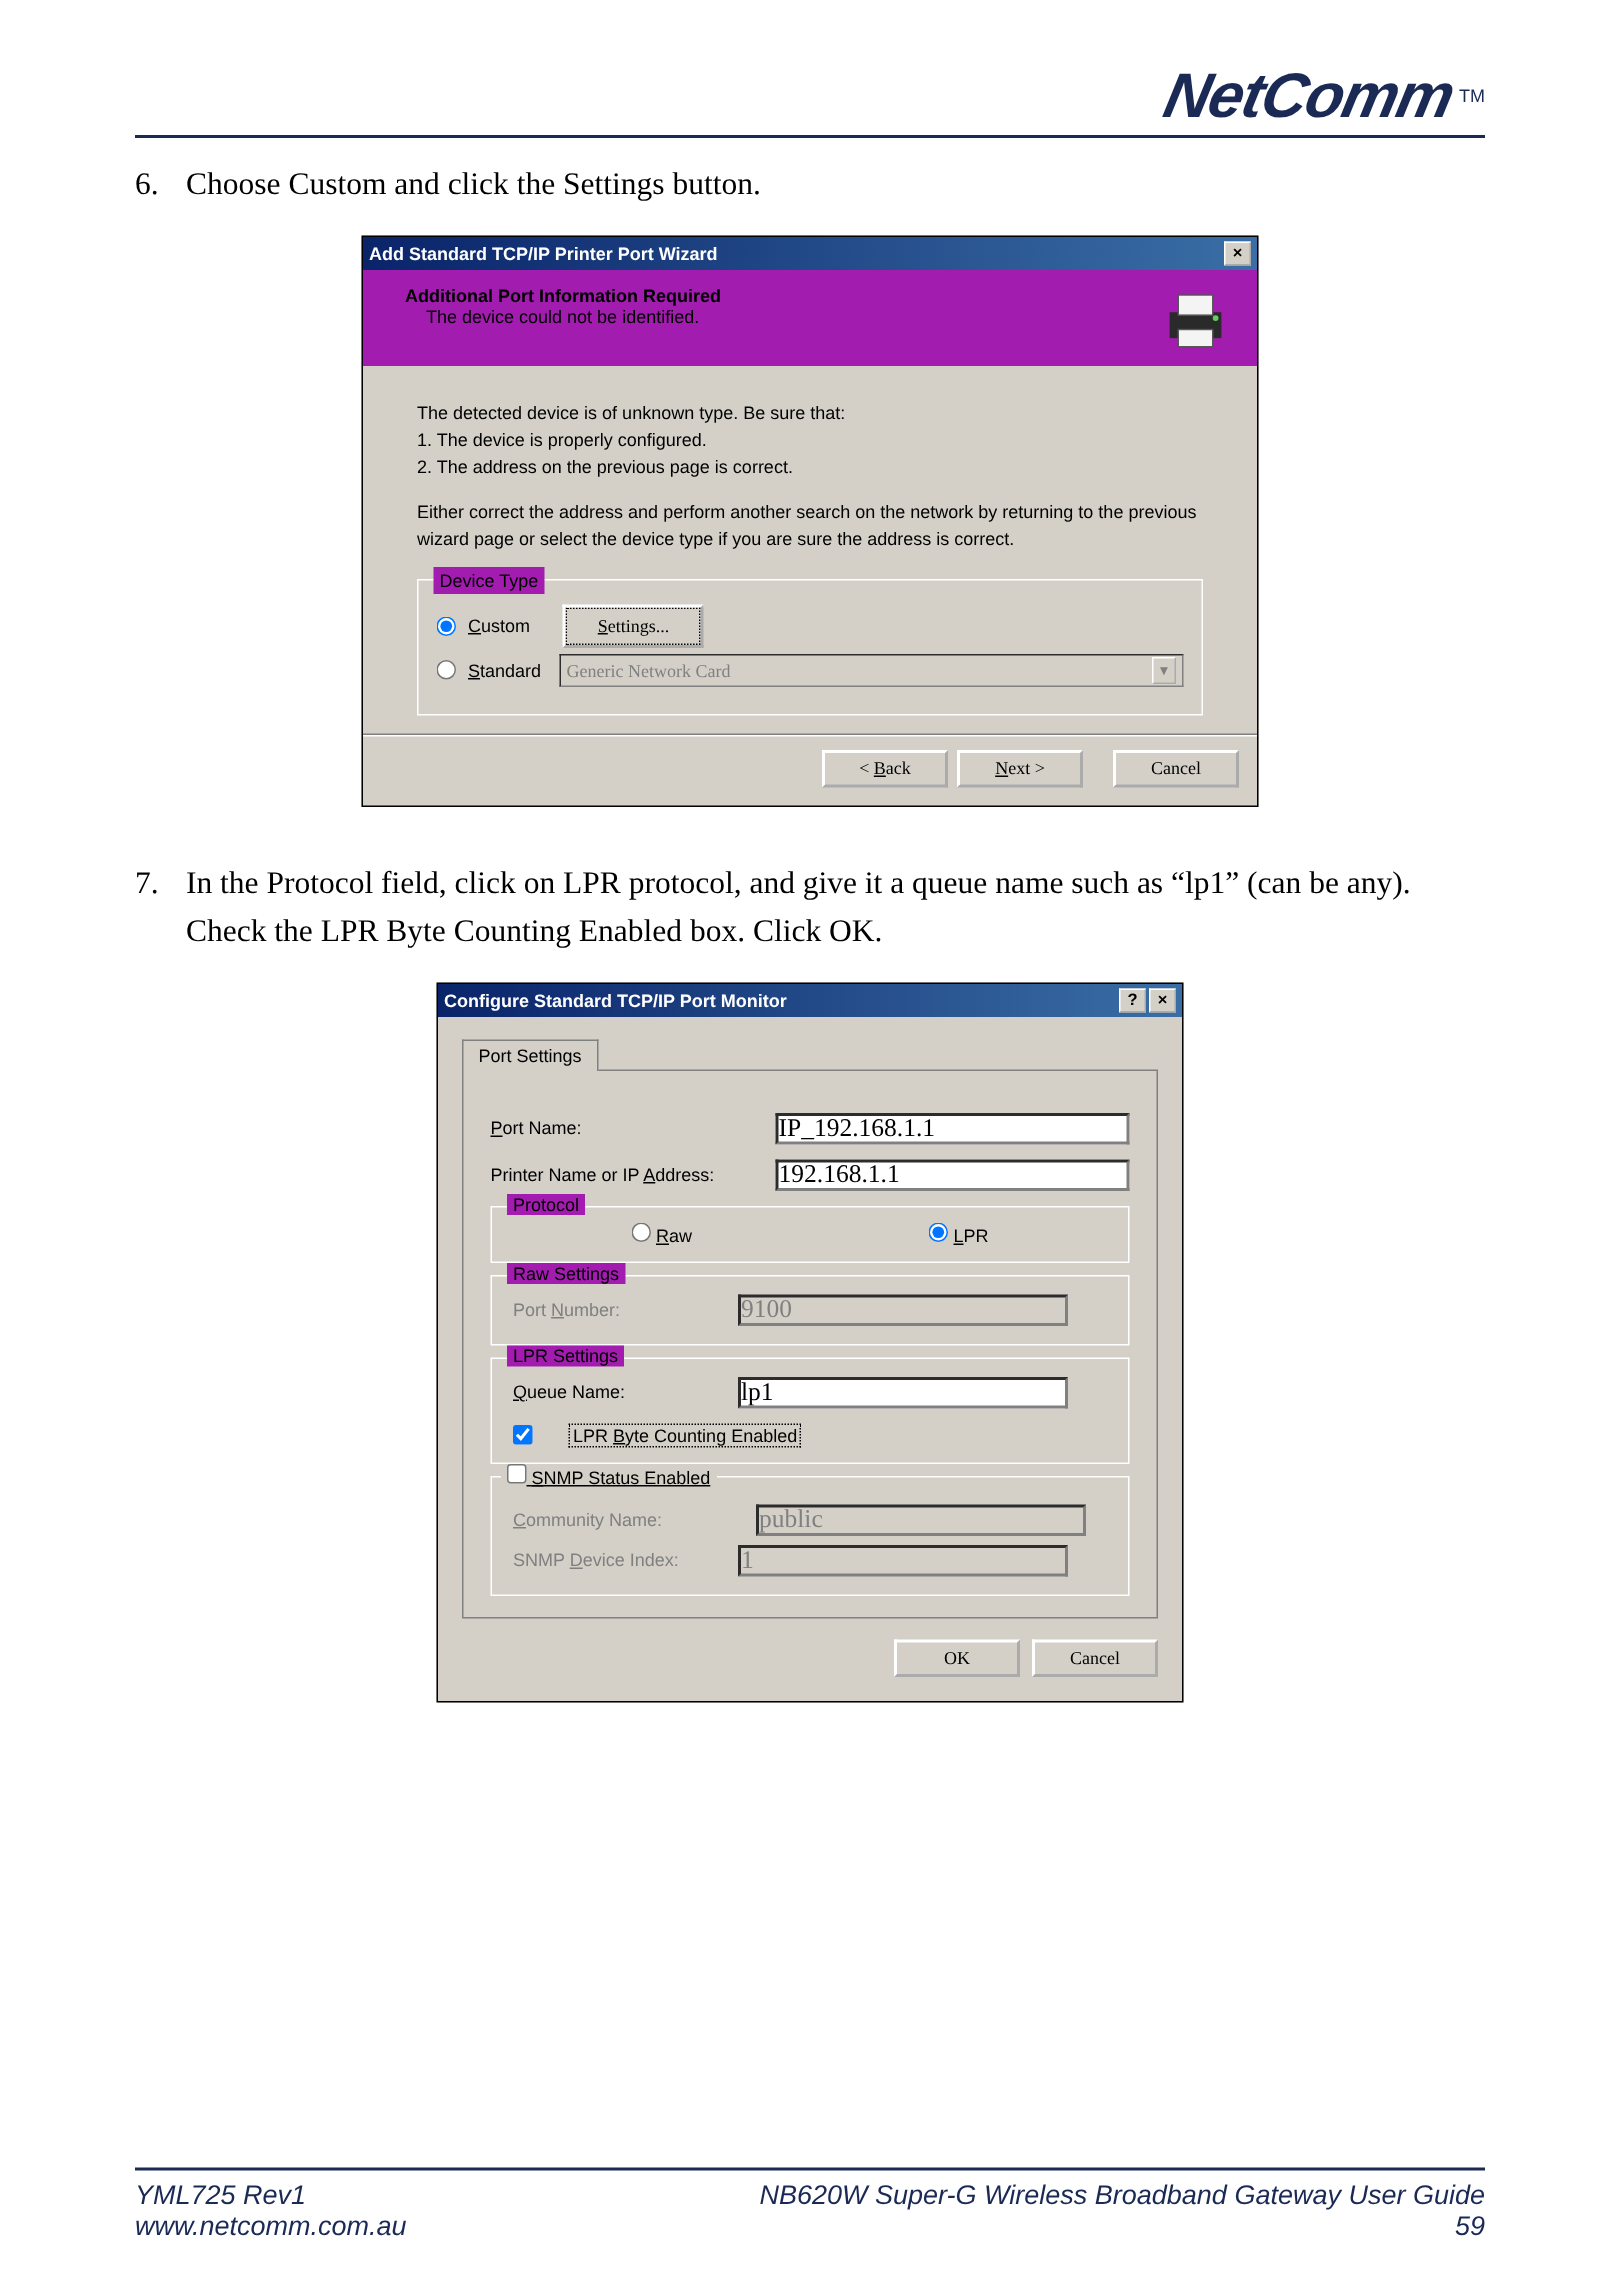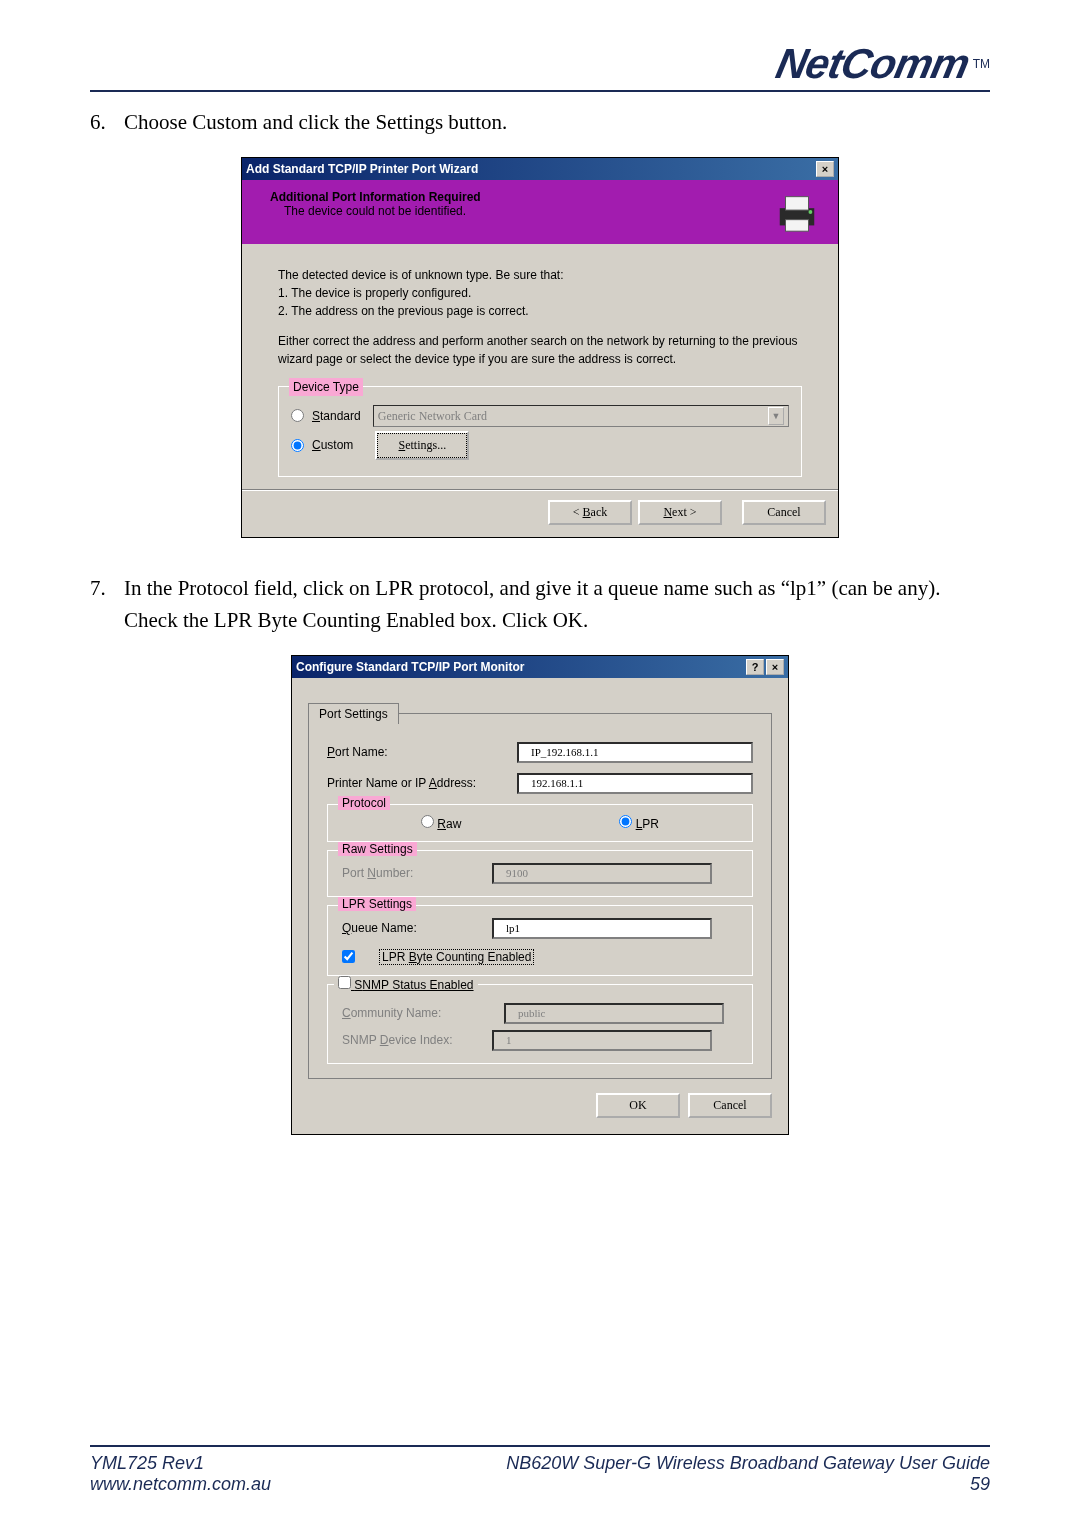--- a/index.html
+++ b/index.html
@@ -23,42 +23,42 @@
 
   
   .wiz-header { background: #a21caf; padding: 10px 18px 10px 28px; display: flex; align-items: flex-start; }
   .wiz-header .wh-txt { flex: 1; }
   .wiz-header .wh-title { font-weight: bold; font-size: 12px; }
   .wiz-header .wh-sub { font-size: 12px; margin-left: 14px; }
   .printer-icon { width: 46px; height: 44px; }
 
   .wiz-body { padding: 22px 36px 12px 36px; font-size: 12px; line-height: 1.5; }
   .wiz-body p { margin: 0; }
-  .gb-legend { position: absolute; top: -9px; left: 10px; background: #f9a8d4; padding: 0 4px; font-size: 12px; }
+  .gb-legend { position: absolute; top: -9px; left: 10px; background: #a21caf; padding: 0 4px; font-size: 12px; }
   .gb { border: 1px groove #fff; padding: 12px 12px; margin-top: 18px; position: relative; }
   .gb .gb-legend { top: -9px; }
 
   .radio-row { display: flex; align-items: center; margin: 6px 0; }
   .radio-row input[type=radio] { margin-right: 8px; }
   .combo { flex: 1; margin-left: 4px; height: 22px; background: #d4d0c8; border: 1px inset #808080; color: #808080; padding: 0 4px; font-family: Tahoma; font-size: 12px; display: flex; align-items: center; justify-content: space-between; }
   .combo .arrow { width: 16px; height: 18px; background: #d4d0c8; border: 1px outset #fff; text-align: center; font-size: 9px; line-height: 16px; }
 
   .win-btn { background: #d4d0c8; border: 2px outset #fff; height: 25px; min-width: 84px; font-family: Tahoma; font-size: 12px; padding: 0 10px; }
   .wiz-btnbar { display: flex; justify-content: flex-end; padding: 10px 12px 12px 12px; gap: 6px; border-top: 1px solid #808080; box-shadow: inset 0 1px 0 #fff; }
 
   .under { text-decoration: underline; }
 
   
   .pm-body { padding: 14px 16px 16px 16px; }
-  .tab { display: inline-block; border: 1px solid #808080; border-bottom: none; background: #d4d0c8; padding: 3px 10px; font-size: 12px; position: relative; top: 11px; }
+  .tab { display: inline-block; border: 1px solid #808080; border-bottom: none; background: #d4d0c8; padding: 3px 10px; font-size: 12px; position: relative; top: 1px; }
   .tab-panel { border: 1px solid #808080; background: #d4d0c8; padding: 18px 18px 14px 18px; }
 
   .field-row { display: flex; align-items: center; margin: 10px 0; }
   .field-label { width: 190px; font-size: 12px; }
-  .text-input { flex: 1; height: 21px; border: 2px inset #808080; background: #fff; font-family: Tahoma; font-size: 11px; padding: 0 12px; }
+  .text-input { flex: 1; height: 21px; border: 2px inset #808080; background: #fff; font-family: Tahoma; font-size: 17px; padding: 0 0; }
   .text-input.disabled { background: #d4d0c8; color: #808080; }
   .short-label { width: 150px; }
 
   .proto-gb { border: 1px groove #fff; padding: 10px 14px; margin-top: 8px; position: relative; }
   .proto-gb .gb-legend { top: -9px; }
   .proto-row { display: flex; justify-content: space-around; align-items: center; }
 
   .chk-row { display: flex; align-items: center; margin-top: 10px; gap: 16px; }
   .chk-row input[type=checkbox] { margin-right: 8px; }
   .chk-label-dashed { border: 1px dotted #000; padding: 0 2px; }
@@ -107,31 +107,31 @@
     </div>
     <div class="wiz-body">
       <p>The detected device is of unknown type.  Be sure that:</p>
       <p>1. The device is properly configured.</p>
       <p>2. The address on the previous page is correct.</p>
       <p style="margin-top:12px;">Either correct the address and perform another search on the network by returning to the previous wizard page or select the device type if you are sure the address is correct.</p>
 
       <div class="gb">
         <span class="gb-legend">Device Type</span>
         <div class="radio-row">
+          <input type="radio" name="dt" checked="" style="">
+          <span><span class="under">C</span><span>ustom</span></span>
+          <button class="win-btn" style="margin-left:24px; min-width:90px; border:1px dotted #000; outline:2px outset #fff;"><span class="under">S</span><span>ettings...</span></button>
+        </div>
+        <div class="radio-row">
           <input type="radio" name="dt" style="">
           <span><span class="under">S</span><span>tandard</span></span>
           <div class="combo" style="margin-left:12px;">
             <span>Generic Network Card</span>
             <span class="arrow">▼</span>
           </div>
-        </div>
-        <div class="radio-row">
-          <input type="radio" name="dt" checked="" style="">
-          <span><span class="under">C</span><span>ustom</span></span>
-          <button class="win-btn" style="margin-left:24px; min-width:90px; border:1px dotted #000; outline:2px outset #fff;"><span class="under">S</span><span>ettings...</span></button>
         </div>
       </div>
     </div>
     <div class="wiz-btnbar">
       <button class="win-btn"><span>&lt; <span class="under">B</span>ack</span></button>
       <button class="win-btn"><span><span class="under">N</span>ext &gt;</span></button>
       <button class="win-btn" style="margin-left:14px;">Cancel</button>
     </div>
   </div>
 

